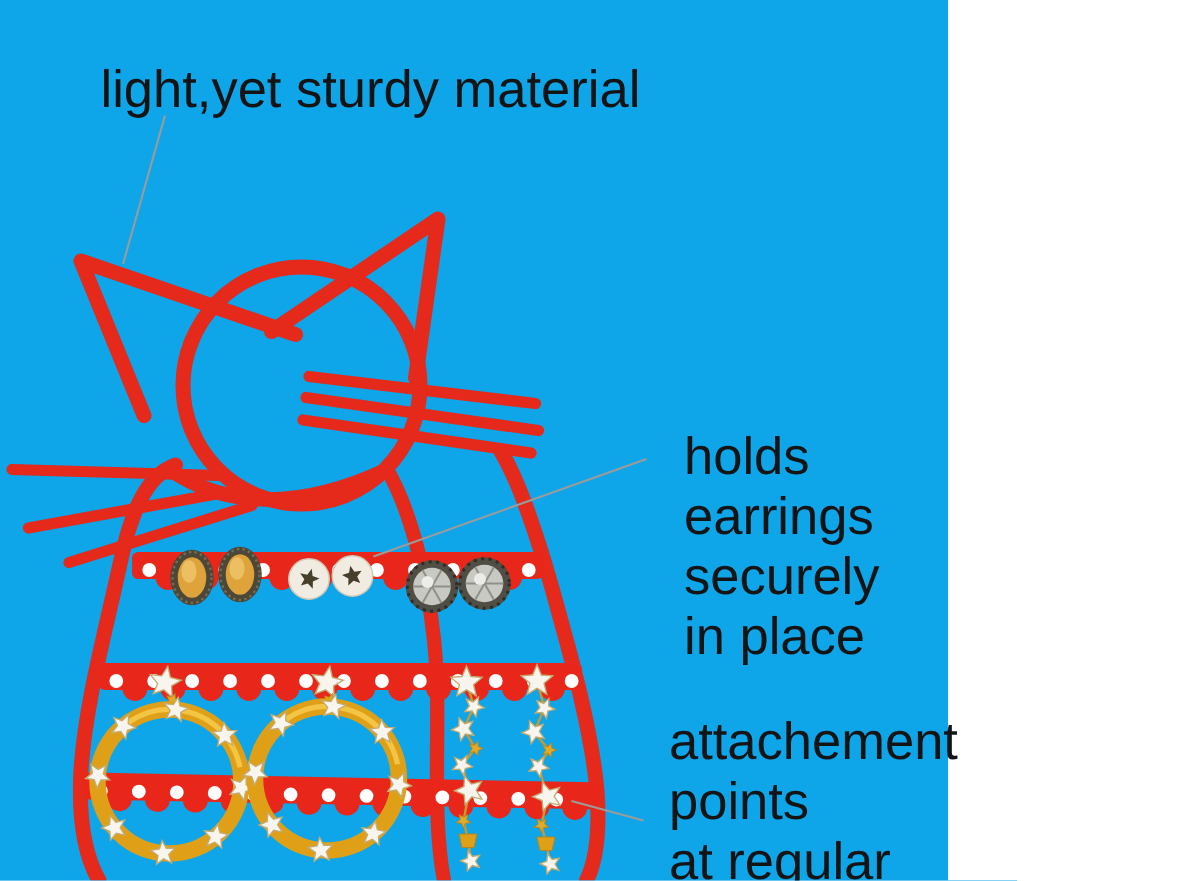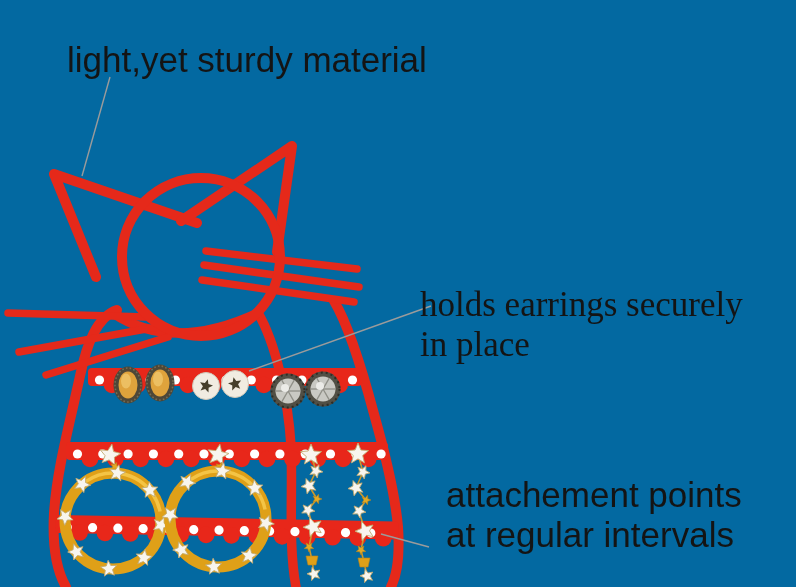--- a/index.html
+++ b/index.html
@@ -1,23 +1,23 @@
 <!DOCTYPE html>
 <html><head>
 <meta charset="utf-8">
 <style>
   html,body{margin:0;padding:0;}
   body{width:800px;height:587px;overflow:hidden;background:#ffffff;
        font-family:"Liberation Sans", sans-serif;}
-  .stage{position:relative;width:796px;height:587px;background:#0369a1;}
+  .stage{position:relative;width:632px;height:587px;background:#0ea5e9;}
   svg.scene{position:absolute;left:0;top:0;}
   .callout{position:absolute;color:#141414;font-size:35px;line-height:40px;
            white-space:pre-line;letter-spacing:0;}
   .callout.t1{left:67px;top:40px;}
-  .callout.t2{left:420px;top:285px;font-family:Liberation Serif, serif;}
+  .callout.t2{left:456px;top:285px;}
   .callout.t3{left:427px;top:475px;margin-left:19px;}
 </style>
 </head>
 <body>
 
 <div class="stage">
 
   <svg class="scene" width="800" height="587" viewBox="0 0 800 587">
     <g id="g-body">
         <path d="M 113 313 Q 172 353 258 313" fill="none" stroke="#e5291a" stroke-width="9.5" stroke-linecap="round" stroke-linejoin="round"></path>

